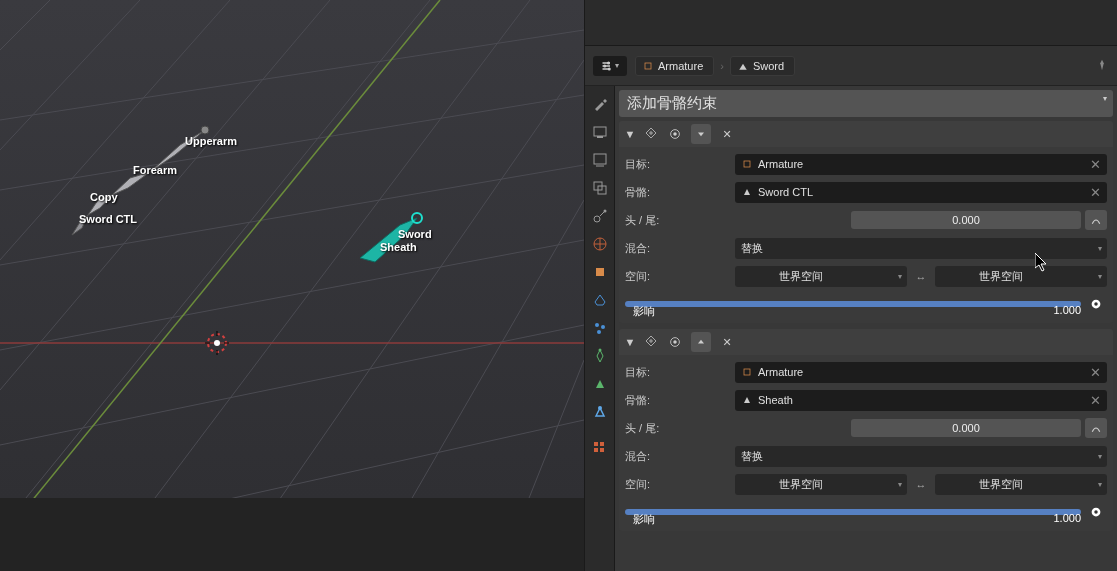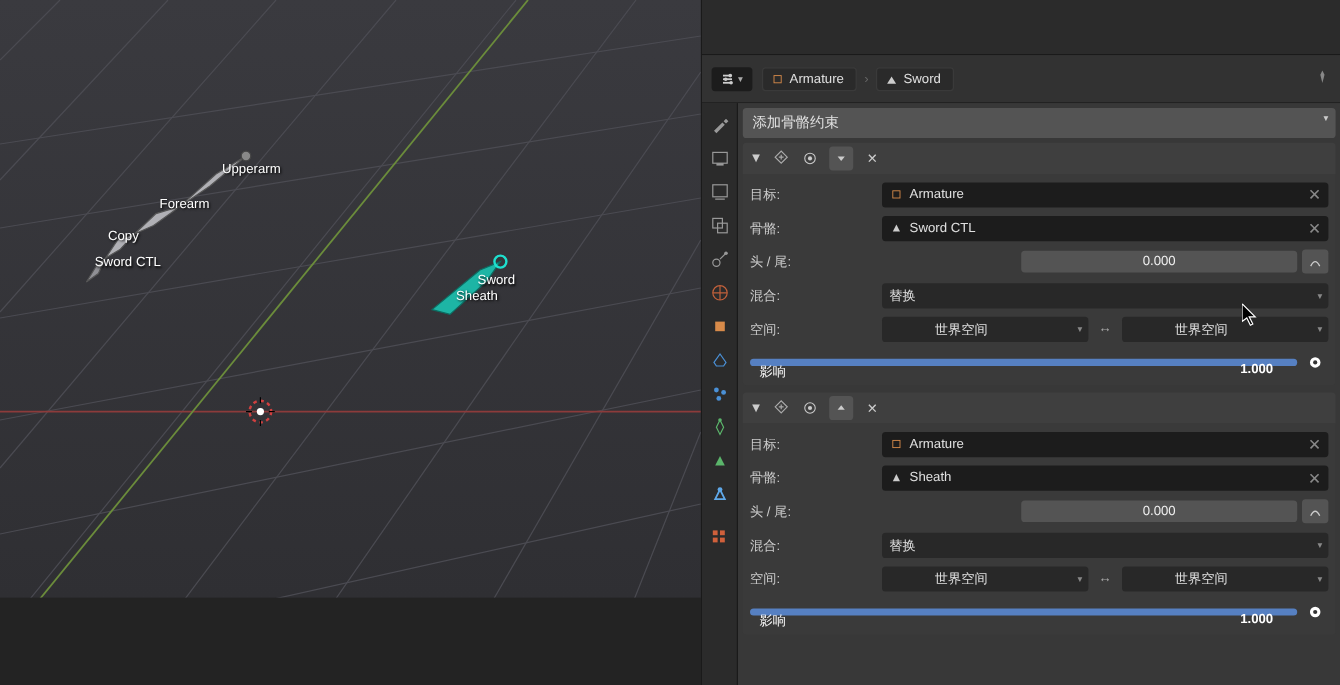--- a/index.html
+++ b/index.html
@@ -12,20 +12,21 @@
   height: 571px;
   overflow: hidden;
   display: flex;
 }
 .viewport {
   width: 584px;
   height: 498px;
   background: linear-gradient(180deg, #3a3a3f 0%, #2f2f33 100%);
   position: relative;
   overflow: hidden;
+  font-weight: bold;
 }
 .viewport svg { position: absolute; top: 0; left: 0; }
 .bone-label {
   position: absolute;
   color: #fff;
   font-size: 11px;
   text-shadow: 1px 1px 2px #000;
 }
 .right-panel {
   flex: 1;
@@ -102,21 +103,21 @@
 .props {
   flex: 1;
   background: #383838;
   overflow-y: auto;
 }
 .add-constraint {
   background: #545454;
   margin: 4px;
   padding: 4px 8px;
   border-radius: 3px;
-  font-size: 12px;
+  font-size: 15px;
   position: relative;
 }
 .add-constraint::after {
   content: "▾";
   position: absolute;
   right: 6px;
   font-size: 8px;
   color: #ccc;
 }
 .constraint {
@@ -213,22 +214,21 @@
   background: #5680c2;
   color: #fff;
   text-align: right;
 }
 .slider-label {
   position: absolute;
   left: 8px;
 }
 .slider-val {
   position: absolute;
-  right: 20px;
-  font-weight: bold;
+  right: 0;
 }
 .small-btn {
   width: 22px;
   height: 20px;
   background: #545454;
   border-radius: 3px;
   display: flex;
   align-items: center;
   justify-content: center;
   color: #ccc;

